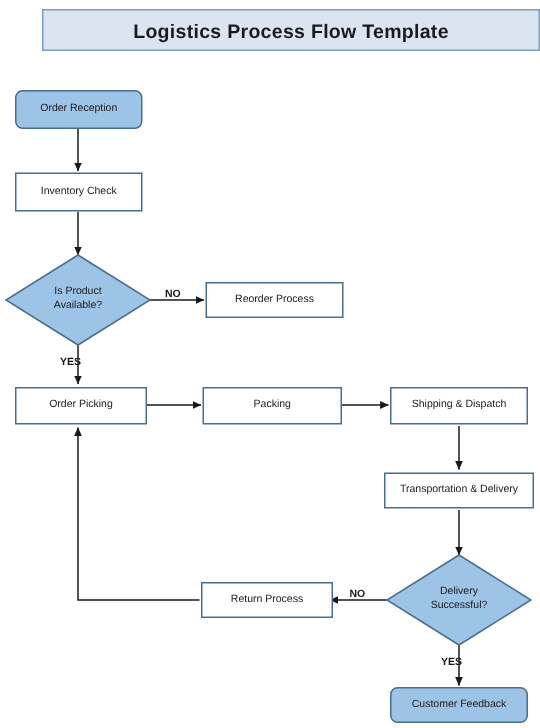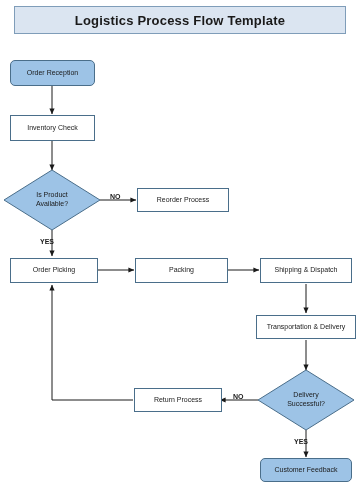--- a/index.html
+++ b/index.html
@@ -15,21 +15,21 @@
     overflow: hidden;
   }
   #canvas {
     position: absolute;
     left: 0; top: 0;
     width: 360px;
     height: 485px;
   }
   .title-bar {
     position: absolute;
-    left: 14px;
+    left: 28px;
     top: 6px;
     width: 332px;
     height: 28px;
     background: #dbe5f1;
     border: 1px solid #7f9db9;
     display: flex;
     align-items: center;
     justify-content: center;
     box-sizing: border-box;
   }

